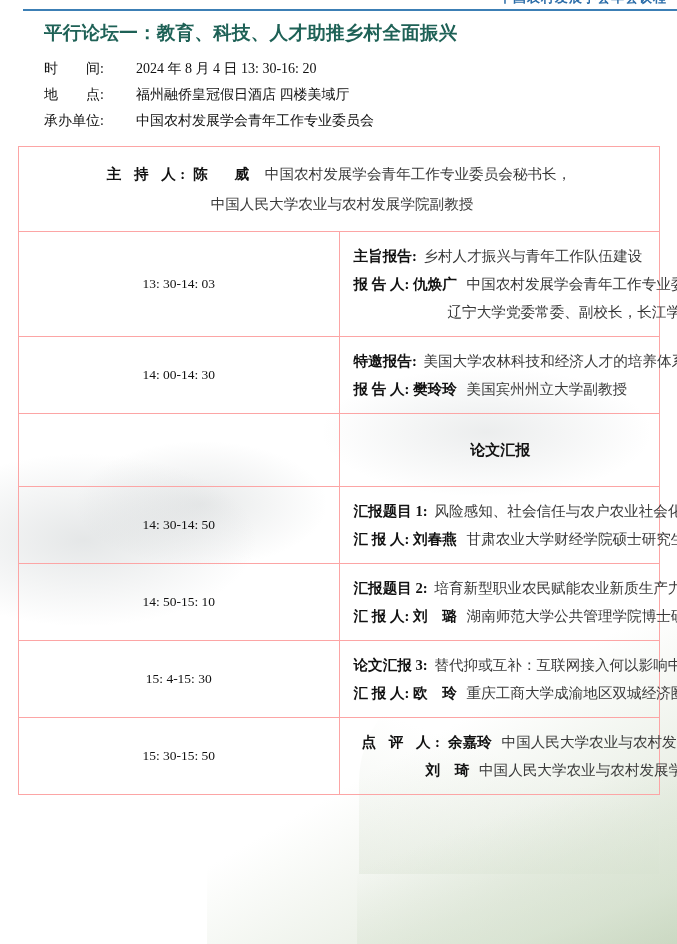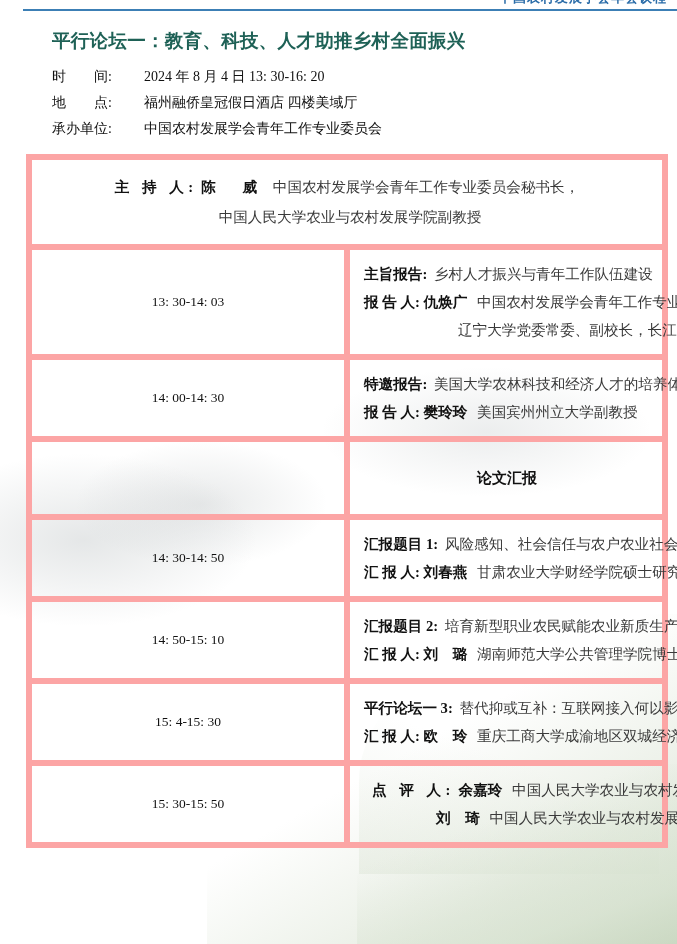--- a/index.html
+++ b/index.html
@@ -85,21 +85,21 @@
     top: 9px;
     width: 654px;
     height: 2px;
     background: #3c7fb5;
   }
 
   
   .page {
     position: relative;
     z-index: 3;
-    padding: 8px;
+    padding: 0;
   }
 
   .title {
     margin: 0;
     padding: 20px 0 0 44px;
     font-size: 18.5px;
     font-weight: bold;
     color: #1e6156;
     letter-spacing: 0.3px;
     font-family: "Liberation Sans", sans-serif;
@@ -132,21 +132,21 @@
   .table-wrap {
     margin: 12px 0 0 18px;
     width: 642px;
   }
   table.schedule {
     border-collapse: collapse;
     width: 642px;
     table-layout: fixed;
   }
   table.schedule td {
-    border: 6px solid #fca5a5;
+    border: 1px solid #fca5a5;
     vertical-align: middle;
     background: transparent;
   }
   td.time-cell {
     width: 102px;
     text-align: center;
     font-size: 13.5px;
     color: #111;
     letter-spacing: 0;
     padding: 6px 2px;
@@ -318,21 +318,21 @@
               <span class="person">刘　璐</span>
               <span class="affil">湖南师范大学公共管理学院博士研究生</span>
             </span>
           </td>
         </tr>
 
         <tr>
           <td class="time-cell">15: 4-15: 30</td>
           <td class="body-cell">
             <span class="line">
-              <span class="lbl">平行论坛一 3:</span>
+              <span class="lbl">论文汇报 3:</span>
               <span class="topic">替代抑或互补：互联网接入何以影响中国农户家庭教育回报率？</span>
             </span>
             <span class="line">
               <span class="lbl">汇 报 人:</span>
               <span class="person">欧　玲</span>
               <span class="affil">重庆工商大学成渝地区双城经济圈建设研究院博士研究生</span>
             </span>
           </td>
         </tr>
 

